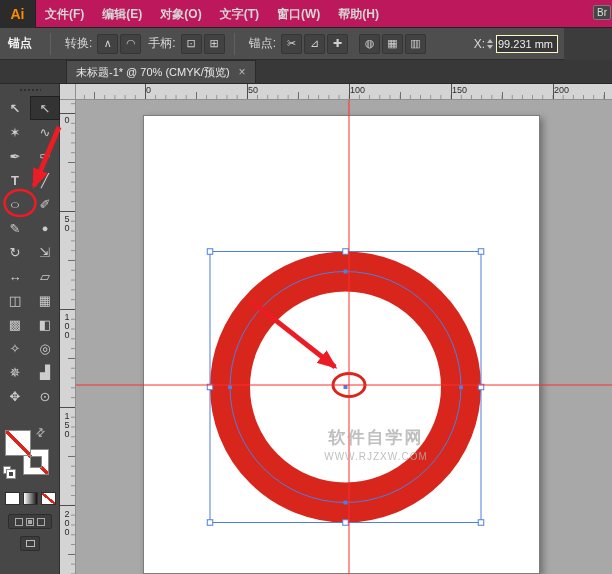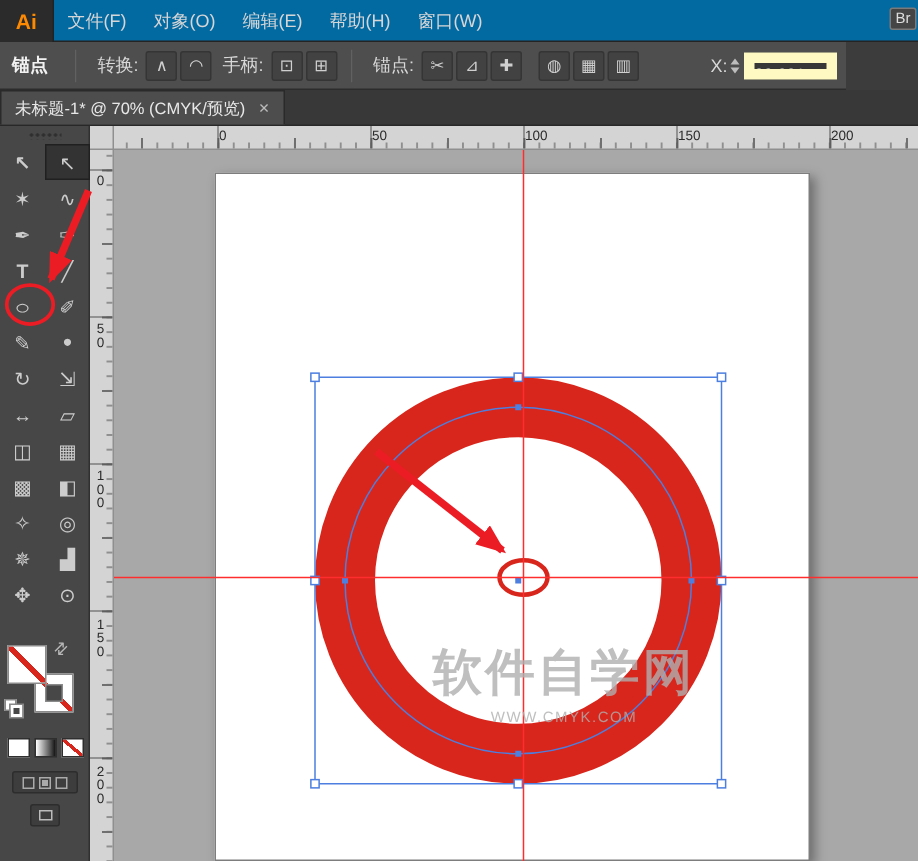--- a/index.html
+++ b/index.html
@@ -2,52 +2,52 @@
 <html><head>
 <meta charset="utf-8">
 <style>
   html,body{margin:0;padding:0;background:#222;}
   *{box-sizing:border-box;}
   .app{position:relative;width:612px;height:574px;overflow:hidden;
        font-family:"Liberation Sans","DejaVu Sans",sans-serif;
        background:#3c3c3c;user-select:none;}
 
   
-  .menubar{position:absolute;left:0;top:0;width:612px;height:28px;background:#0369a1;
+  .menubar{position:absolute;left:0;top:0;width:612px;height:28px;background:#be185d;
            border-bottom:1px solid #242424;display:flex;align-items:flex-start;}
   .logo{width:36px;height:28px;background:#2b2b2b;color:#ff8a00;font-weight:bold;
         font-size:14px;display:flex;align-items:center;justify-content:center;
         border-right:1px solid #222;}
-  .menu-item{color:#d6d6d6;font-size:12px;padding:0 9px;line-height:28px;white-space:nowrap;}
+  .menu-item{color:#d6d6d6;font-size:12px;padding:0 9px;line-height:28px;white-space:nowrap;font-weight:bold;}
   .br-btn{position:absolute;right:1px;top:5px;border:1px solid #7a7a7a;color:#ddd;
           font-size:10px;padding:1px 3px;border-radius:2px;background:#454545;}
 
   
   .controlbar{position:absolute;left:0;top:28px;width:564px;height:32px;background:#4e4e4e;
               border-bottom:1px solid #2c2c2c;display:flex;align-items:center;padding:0 6px;}
   .cb-title{color:#f2f2f2;font-size:12px;font-weight:bold;margin:0 10px 0 2px;}
   .cb-sep{width:1px;height:22px;background:#3a3a3a;border-right:1px solid #616161;margin:0 8px;}
   .cb-label{color:#d8d8d8;font-size:12px;margin:0 4px 0 6px;white-space:nowrap;}
   .icon-btn{width:21px;height:20px;background:#424242;border:1px solid #353535;border-radius:2px;
             color:#cfcfcf;font-size:11px;display:flex;align-items:center;justify-content:center;
             margin:0 1px;padding:0;}
   .x-group{margin-left:auto;display:flex;align-items:center;}
   .x-label{color:#d8d8d8;font-size:12px;margin-right:2px;}
   .stepper{display:flex;flex-direction:column;justify-content:center;gap:2px;margin-right:3px;}
   .tri-up{width:0;height:0;border-left:3px solid transparent;border-right:3px solid transparent;
           border-bottom:4px solid #bdbdbd;}
   .tri-down{width:0;height:0;border-left:3px solid transparent;border-right:3px solid transparent;
             border-top:4px solid #bdbdbd;}
-  .x-input{width:62px;height:18px;background:#373737;border:7px solid #fef9c3;color:#eeeeee;
+  .x-input{width:62px;height:18px;background:#373737;border:1px solid #fef9c3;color:#eeeeee;
            font-size:11px;text-align:right;padding:2px 4px 0 0;overflow:hidden;white-space:nowrap;}
 
   
   .tabbar{position:absolute;left:0;top:60px;width:612px;height:24px;background:#383838;
           border-bottom:1px solid #282828;display:flex;align-items:stretch;}
-  .tab{background:#4d4d4d;border:1px solid #2a2a2a;border-bottom:none;
+  .tab{margin-left:66px;background:#4d4d4d;border:1px solid #2a2a2a;border-bottom:none;
        display:flex;align-items:center;padding:0 9px;color:#e8e8e8;font-size:11px;white-space:nowrap;}
   .tab-close{margin-left:9px;color:#bbbbbb;font-size:12px;}
 
   
   .toolbar{position:absolute;left:0;top:84px;width:60px;height:490px;background:#474747;
            border-right:1px solid #303030;}
   .toolbar-grip{height:12px;display:flex;align-items:center;justify-content:center;}
   .grip-dots{width:22px;height:5px;background-image:radial-gradient(#2e2e2e 1px,transparent 1.2px);
              background-size:4px 4px;}
   .tools{display:grid;grid-template-columns:30px 30px;grid-auto-rows:24px;}
@@ -106,37 +106,38 @@
   .ruler-left .num{position:absolute;left:2px;font-size:9px;color:#2b2b2b;
                    writing-mode:vertical-lr;text-orientation:upright;letter-spacing:-1px;}
 
   
   .canvas{position:absolute;left:76px;top:100px;width:536px;height:474px;background:#a8a8a8;overflow:hidden;}
   .artboard{position:absolute;left:67px;top:15px;width:397px;height:459px;background:#ffffff;
             border:1px solid #7d7d7d;box-shadow:3px 3px 7px rgba(0,0,0,0.35);}
   .art-svg{position:absolute;left:0;top:0;}
   .watermark{position:absolute;left:210px;top:326px;width:180px;text-align:center;
              color:rgba(175,175,175,0.8);pointer-events:none;}
-  .wm1{font-size:33px;font-weight:bold;letter-spacing:2px;}
+  .wm1{font-size:17px;font-weight:bold;letter-spacing:2px;}
   .wm2{font-size:10px;letter-spacing:1px;margin-top:2px;}
 
   .overlay{position:absolute;left:0;top:0;z-index:99;pointer-events:none;}
 </style>
 </head>
 <body>
 
 <div class="app">
 
   <div class="menubar">
     <div class="logo">Ai</div>
     <span class="menu-item">文件(F)</span>
+    <span class="menu-item">编辑(E)</span>
     <span class="menu-item">对象(O)</span>
-    <span class="menu-item">编辑(E)</span>
+    <span class="menu-item">文字(T)</span>
+    <span class="menu-item">窗口(W)</span>
     <span class="menu-item">帮助(H)</span>
-    <span class="menu-item">窗口(W)</span>
     <span class="br-btn">Br</span>
   </div>
 
   <div class="controlbar">
     <span class="cb-title">锚点</span>
     <span class="cb-sep"></span>
     <span class="cb-label">转换:</span>
     <button class="icon-btn">
         <span class="cb-glyph">∧</span>
       </button>
@@ -347,21 +348,21 @@
         <rect x="267.5" y="400.5" width="4" height="4"></rect>
         <rect x="152" y="285" width="4" height="4"></rect>
         <rect x="267.5" y="285" width="4" height="4"></rect>
       </g>
 
       <line x1="273" y1="0" x2="273" y2="474" stroke-width="1" stroke="#ff2d2d"></line>
       <line x1="0" y1="285" x2="536" y2="285" stroke-width="1" stroke="#ff2d2d"></line>
     </svg>
     <div class="watermark">
       <div class="wm1">软件自学网</div>
-      <div class="wm2">WWW.CMYK.COM</div>
+      <div class="wm2">WWW.RJZXW.COM</div>
     </div>
   </div>
 
   <svg class="overlay" width="612" height="574" viewBox="0 0 612 574">
     <defs>
       <marker id="ah" markerWidth="4" markerHeight="3.2" refX="3.4" refY="1.6" orient="auto">
         <path d="M0,0 L4,1.6 L0,3.2 Z" fill="#ec1c24"></path>
       </marker>
     </defs>
     <ellipse cx="20" cy="203" rx="15.5" ry="13" fill="none" stroke-width="2.5" stroke="#ec1c24"></ellipse>

